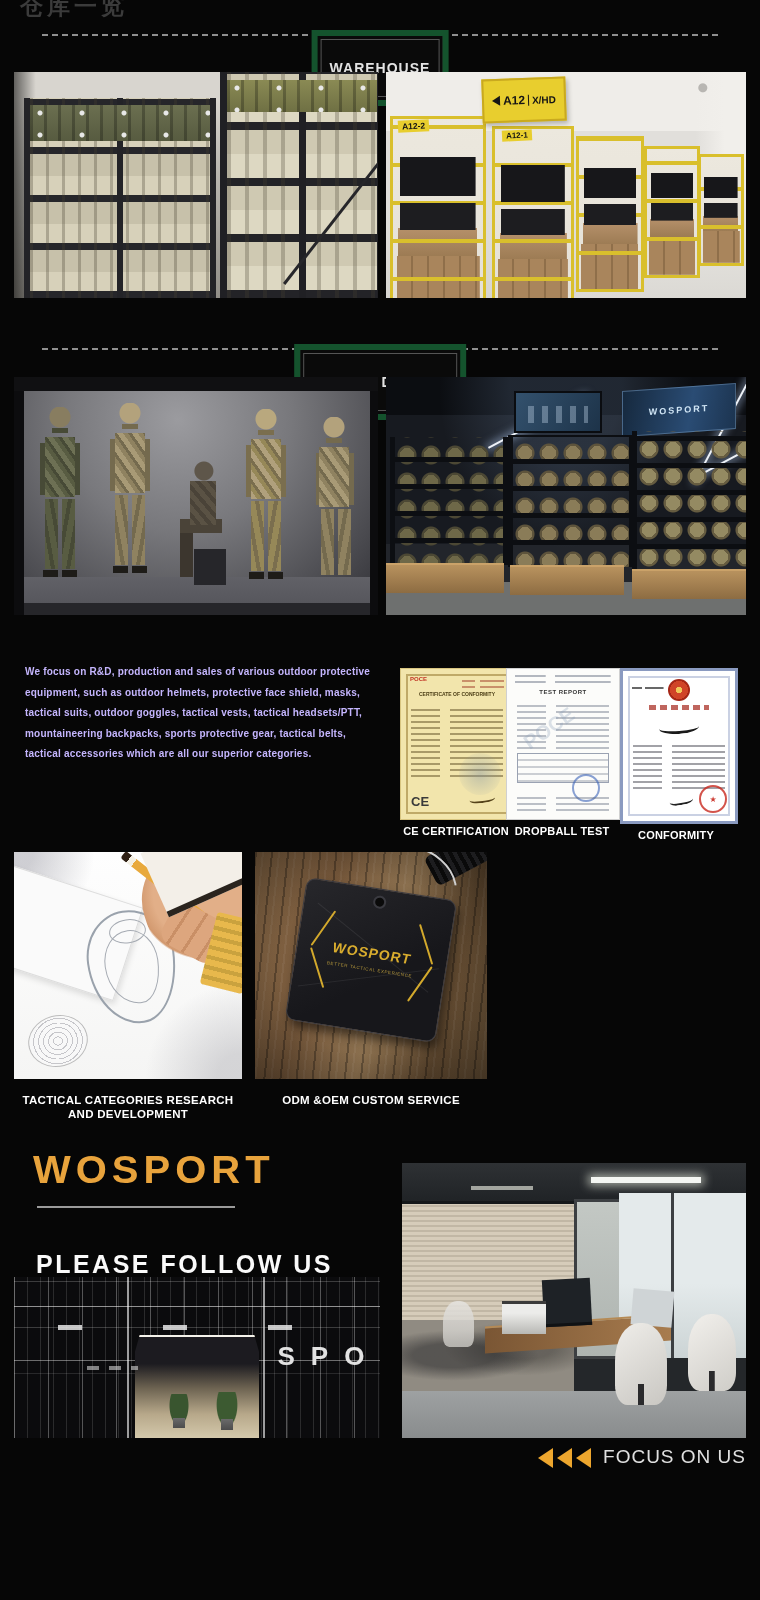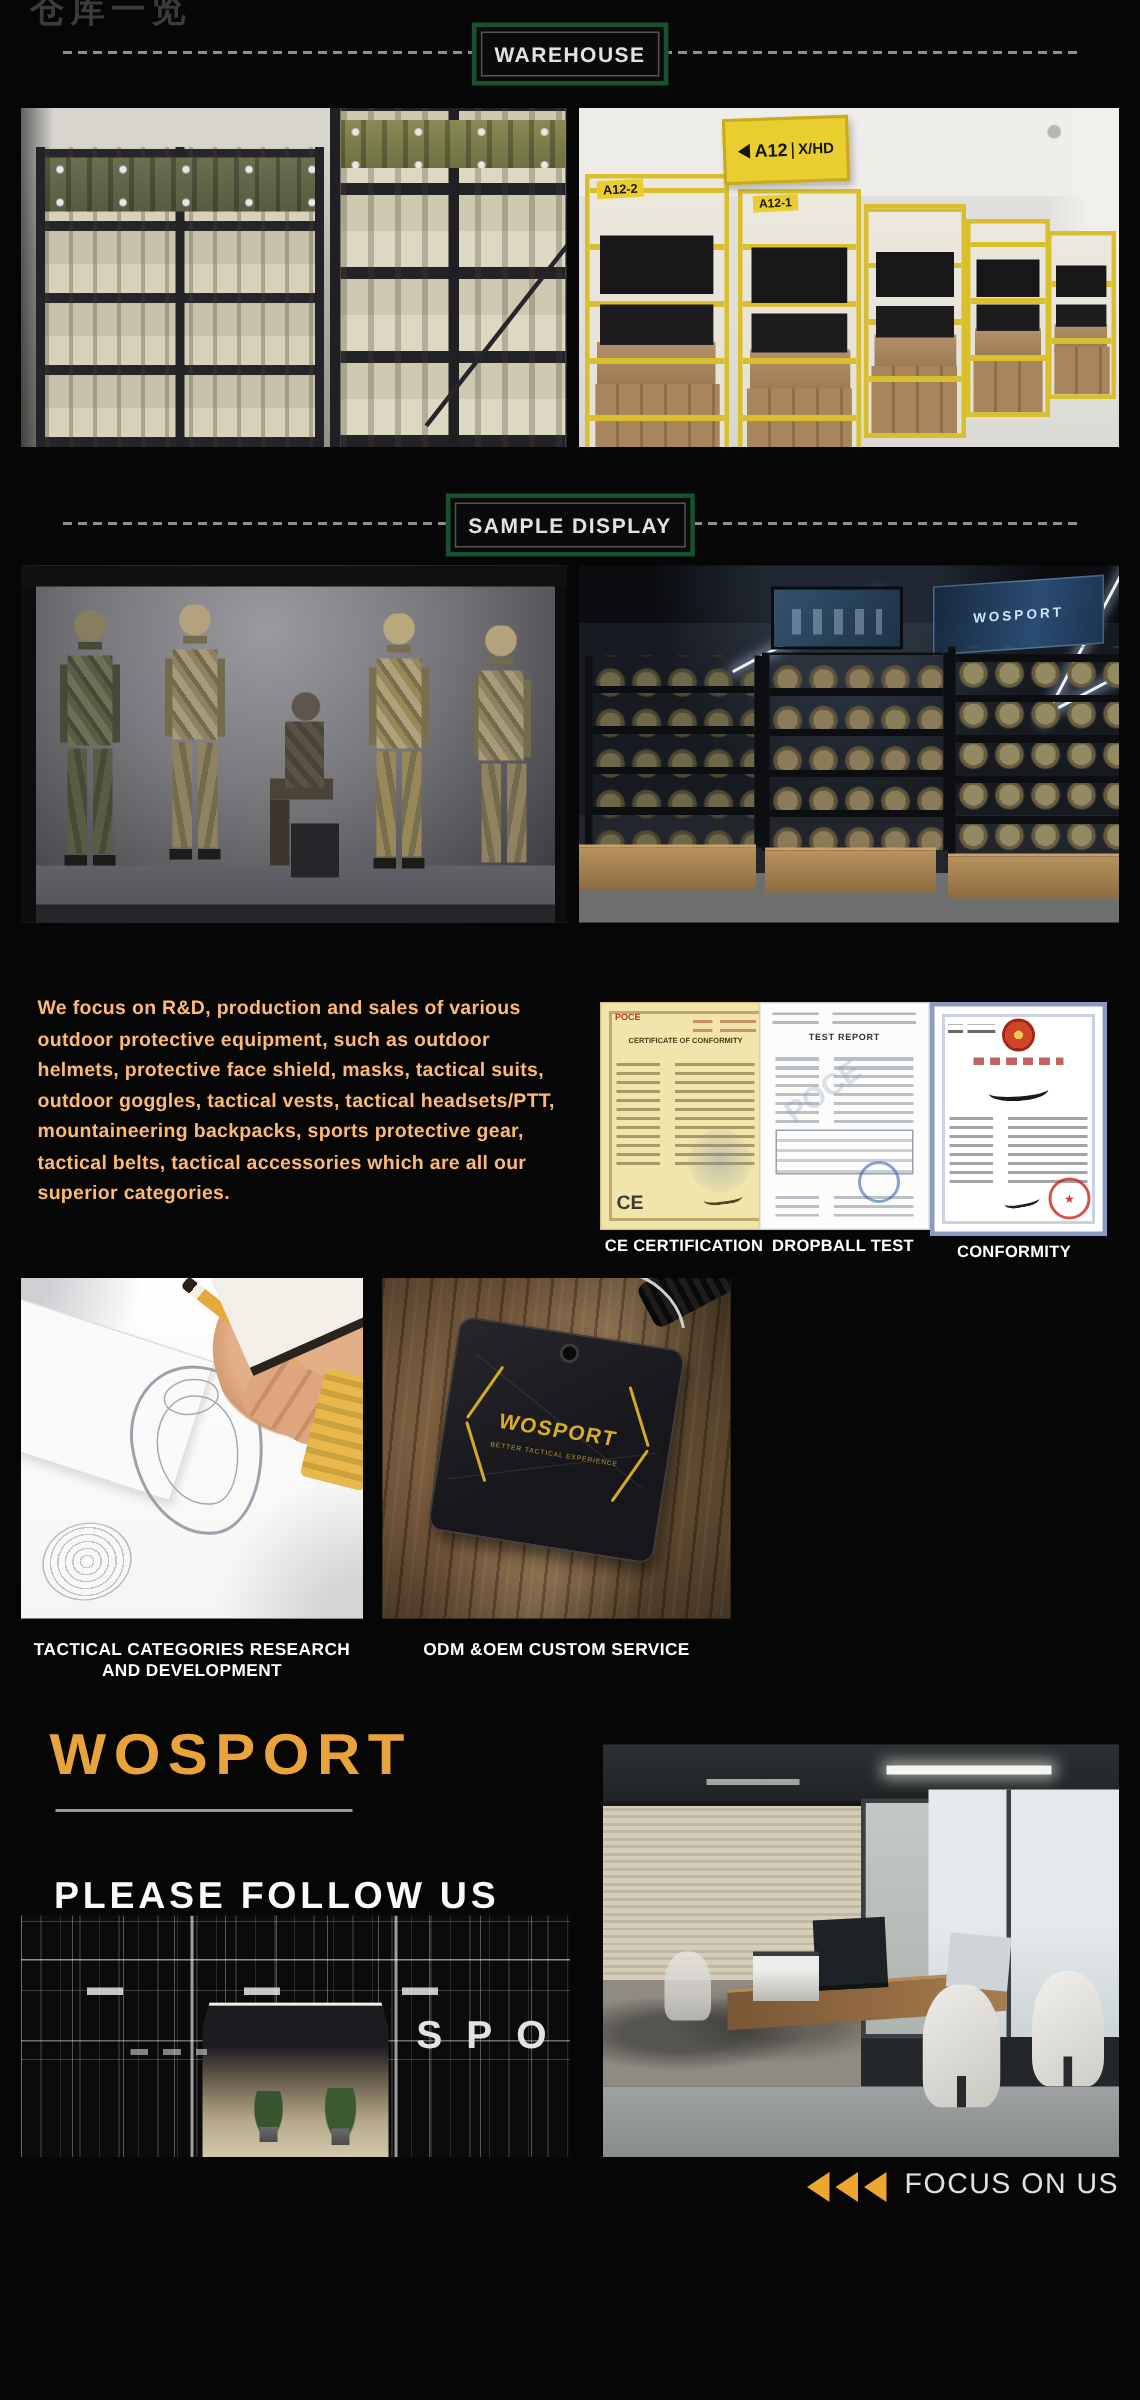--- a/index.html
+++ b/index.html
@@ -3,25 +3,25 @@
 <meta charset="utf-8">
 <style>
   html,body{margin:0;padding:0;background:#060606;}
   body{font-family:"Liberation Sans",sans-serif;}
   #page{position:relative;width:760px;height:1600px;background:#060606;overflow:hidden;margin:0 auto;}
   .abs{position:absolute;}
   .ph{position:absolute;overflow:hidden;background:#101012;}
   
   .dash{position:absolute;left:42px;right:42px;border-top:2px dashed #8f8f8f;height:0;}
   .banner-box{position:absolute;left:50%;transform:translateX(-50%);background:#0a0a0a;color:#e2e2e2;
-    border:3px solid #14532d;box-shadow:inset 0 0 0 3px #0a0a0a,inset 0 0 0 4px #555;
-    font-weight:bold;font-size:14px;letter-spacing:1px;padding:10px 12px;white-space:nowrap;}
+    border:6px solid #14532d;box-shadow:inset 0 0 0 3px #0a0a0a,inset 0 0 0 4px #555;
+    font-weight:bold;font-size:14px;letter-spacing:1px;padding:24px 12px;white-space:nowrap;margin-top:15px;}
   .cn-label{position:absolute;color:#3b3b3b;font-weight:bold;font-size:23px;letter-spacing:4px;}
   
-  .about{position:absolute;color:#fdba74;font-size:13px;font-weight:600;line-height:20.5px;letter-spacing:.2px;}
+  .about{position:absolute;color:#c4b5fd;font-size:10px;font-weight:600;line-height:20.5px;letter-spacing:.2px;}
   .cap{color:#fff;font-weight:bold;font-size:11.5px;letter-spacing:.3px;text-align:center;line-height:14px;}
   .cert-cap{color:#fff;font-weight:bold;font-size:11px;text-align:center;margin-top:5px;letter-spacing:.2px;}
   
   .w-left{background:
     linear-gradient(90deg,rgba(0,0,0,.55),transparent 6%),
     linear-gradient(180deg,#d8d5cf 0 12%,#b9b6af 45%,#928f88 100%);}
   .rackA{position:absolute;border-left:6px solid #232327;border-right:6px solid #232327;
     background:
       linear-gradient(#232327,#232327) 50% 0/6px 100% no-repeat,
       repeating-linear-gradient(90deg,rgba(70,64,48,.30) 0 3px,transparent 3px 16px),

